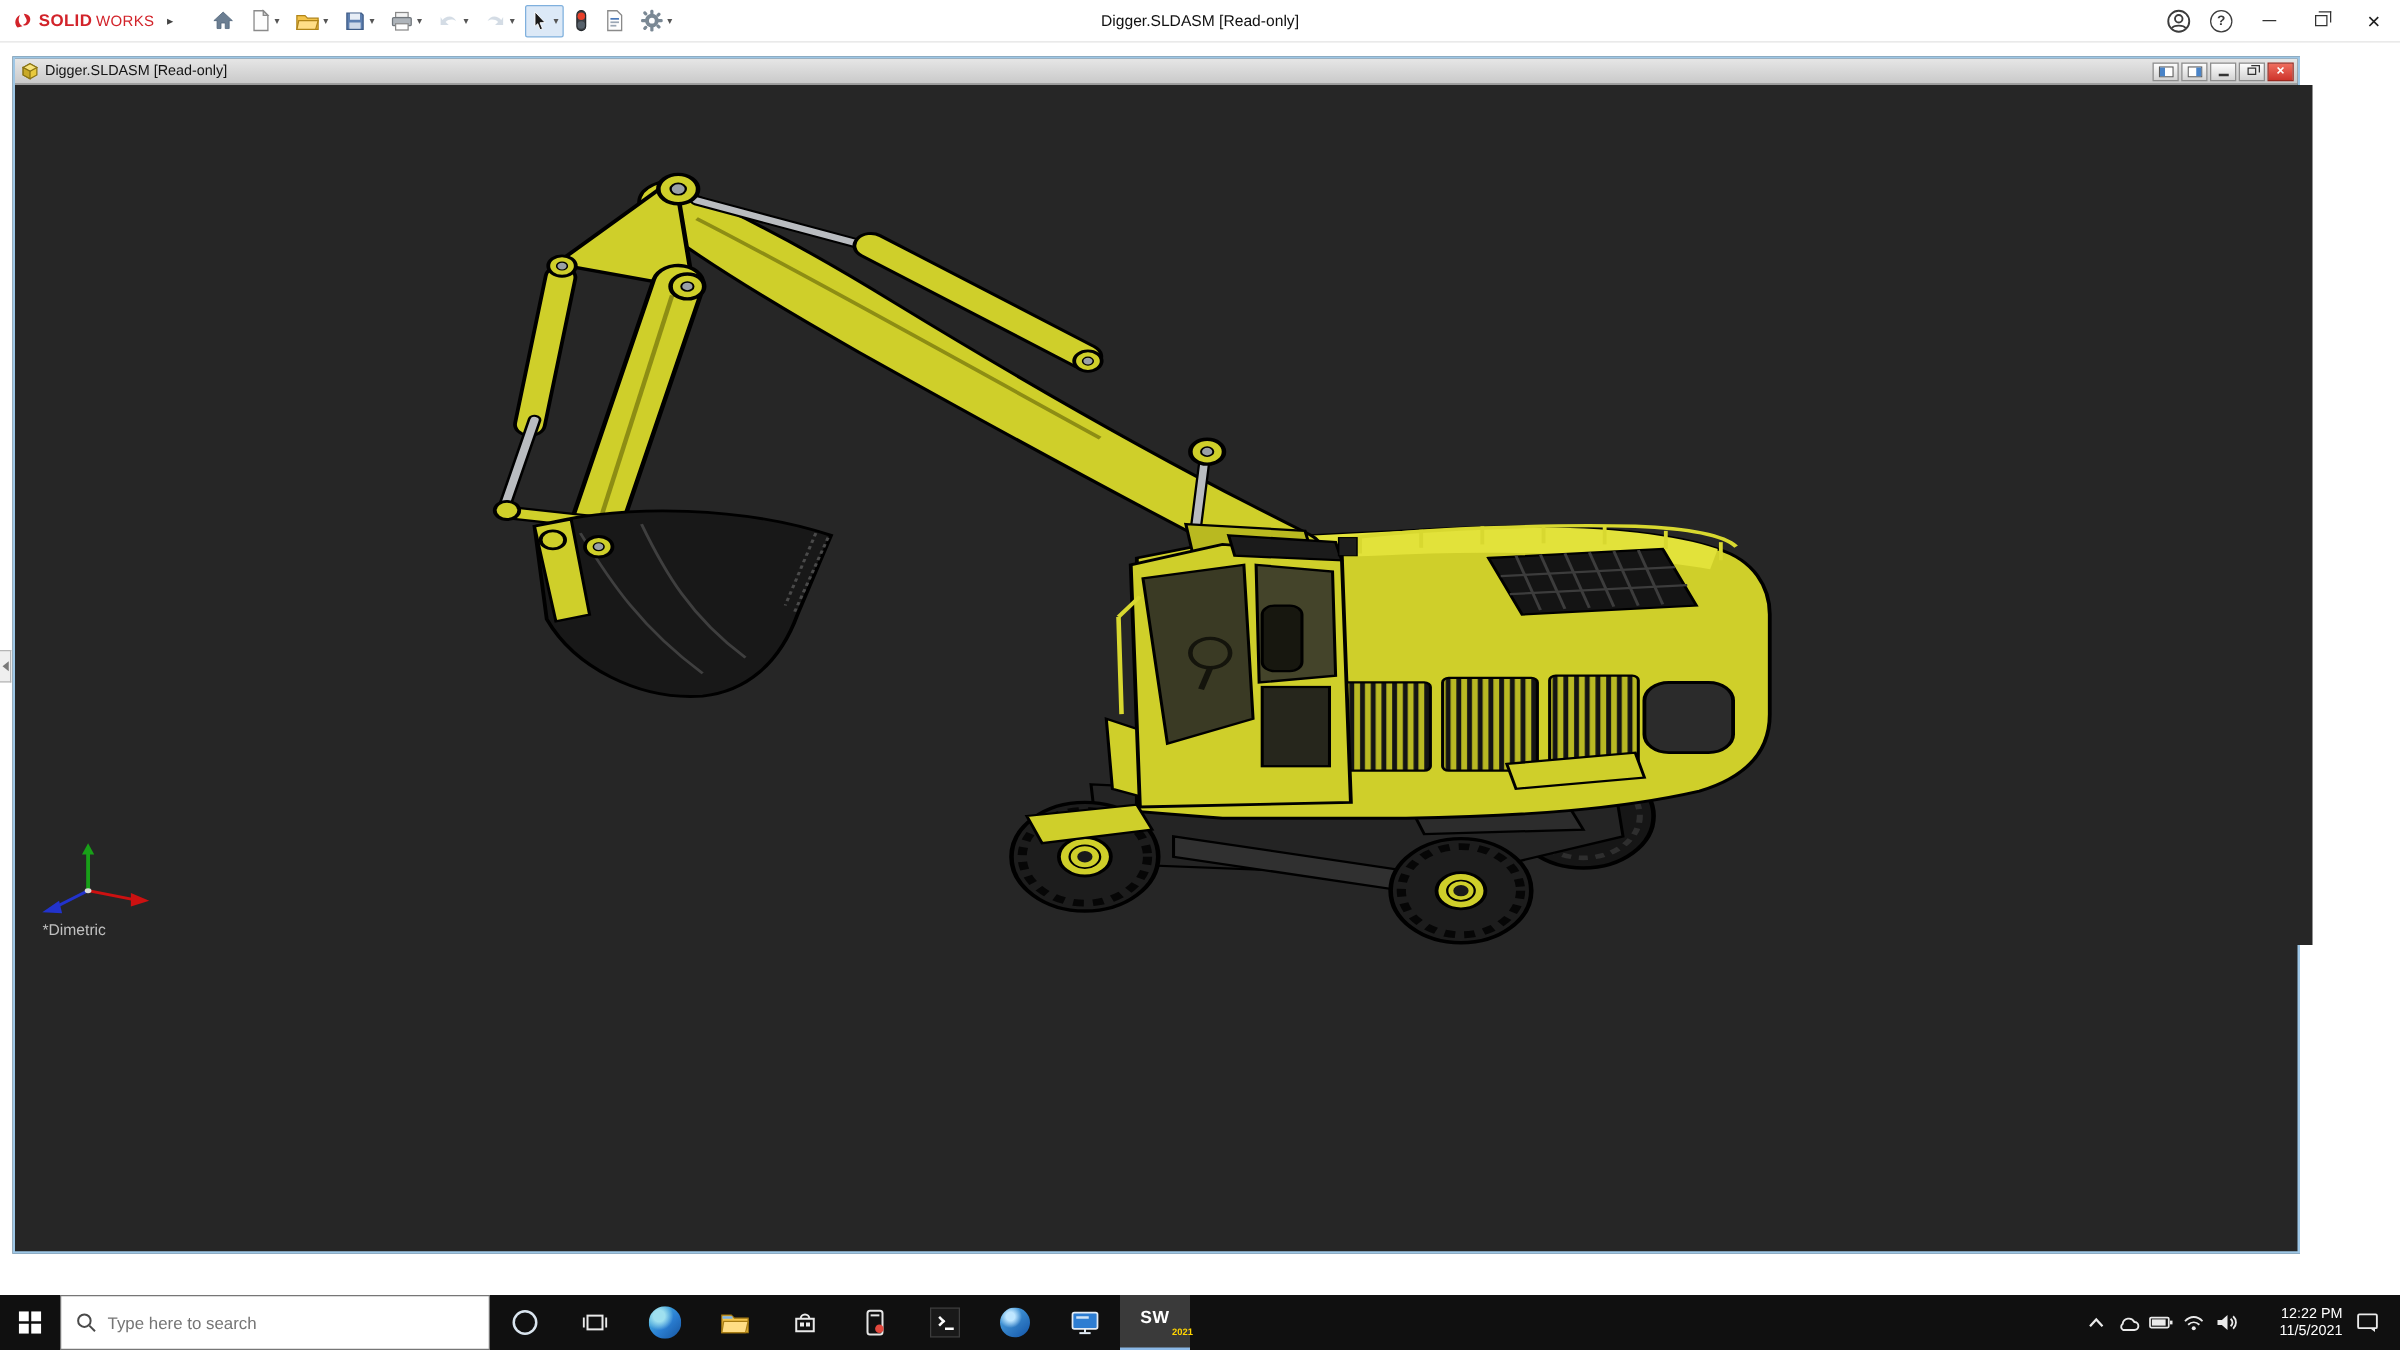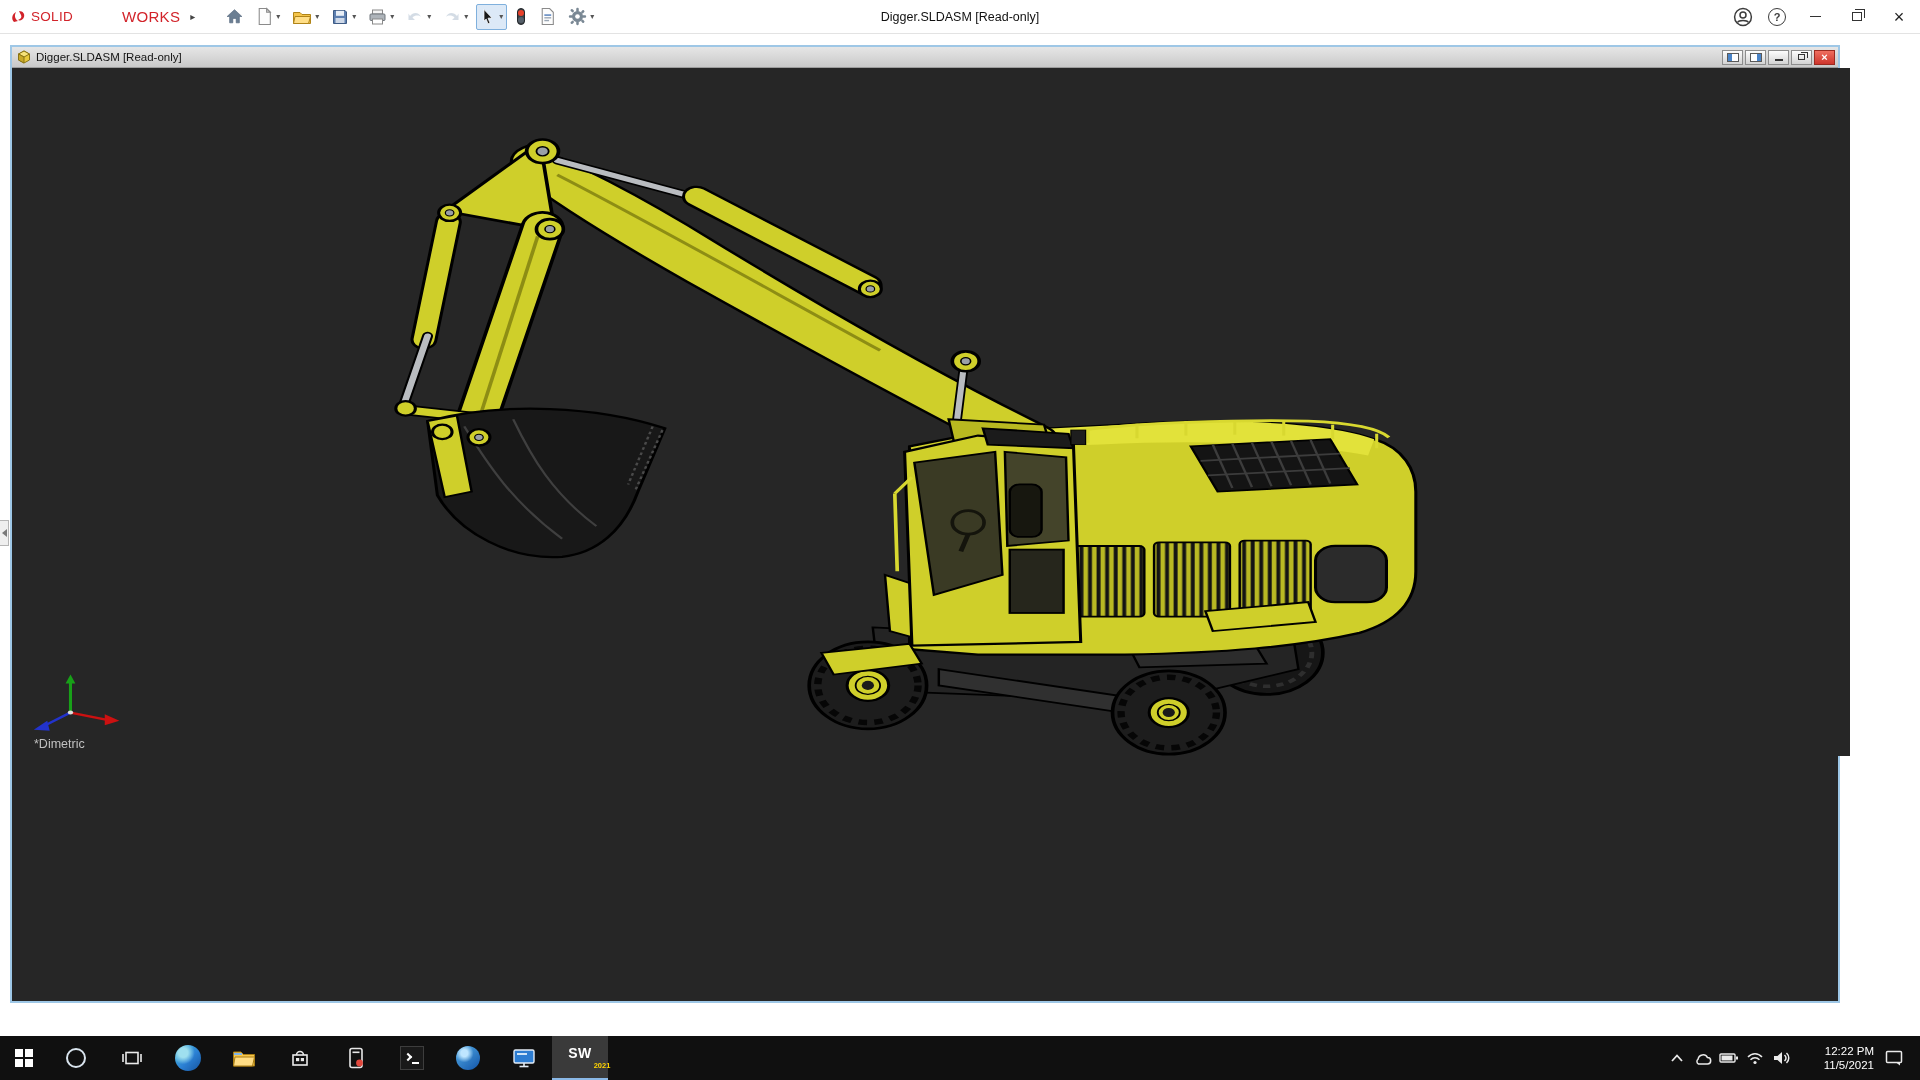--- a/index.html
+++ b/index.html
@@ -3,22 +3,22 @@
 <meta charset="utf-8">
 <style>
   * { margin:0; padding:0; box-sizing:border-box; }
   html,body { width:1920px; height:1080px; }
   body { font-family:"Liberation Sans", sans-serif; background:#ffffff; overflow:hidden; }
   .screen { position:relative; width:1920px; height:1080px; background:#ffffff; }
 
   
   .app-titlebar { position:absolute; top:0; left:0; width:1920px; height:34px; background:#ffffff; display:flex; align-items:center; padding-left:10px; border-bottom:1px solid #e3e3e3; }
   .brand { display:flex; align-items:center; gap:3px; }
-  .brand-bold { color:#d2232a; font-weight:normal; font-size:13.5px; letter-spacing:.3px; }
-  .brand-light { color:#d2232a; font-weight:normal; font-size:15px; letter-spacing:.3px;margin-left:46px; }
+  .brand-bold { color:#d2232a; font-weight:bold; font-size:13.5px; letter-spacing:.3px; }
+  .brand-light { color:#d2232a; font-weight:normal; font-size:12px; letter-spacing:.3px; }
   .expand-arrow { color:#444; font-size:10px; margin-left:10px; }
   .toolbar { display:flex; align-items:center; margin-left:26px; gap:4px; }
   .tb-btn { height:26px; display:flex; align-items:center; padding:0 3px; border-radius:2px; border:1px solid transparent; }
   .tb-btn.pressed { background:#dce9f7; border:1px solid #7fb0dd; }
   .tb-btn .caret { font-size:8px; color:#555; margin-left:3px; }
   .tb-btn.disabled svg { opacity:.38; }
   .app-title { position:absolute; left:50%; transform:translateX(-50%); top:0; height:34px; line-height:34px; font-size:12.5px; color:#111; }
   .app-right { margin-left:auto; display:flex; align-items:center; }
   .app-right .rt-icon { width:34px; height:34px; display:flex; align-items:center; justify-content:center; }
   .help-circle { width:18px; height:18px; border:1.6px solid #3c3c3c; border-radius:50%; display:flex; align-items:center; justify-content:center; font-size:11px; font-weight:bold; color:#3c3c3c; }
@@ -407,20 +407,27 @@
   <div class="taskbar">
     <div class="start-btn">
       <svg width="18" height="18" viewBox="0 0 18 18">
         <rect x="0" y="0" width="8" height="8" fill="#ffffff"></rect>
         <rect x="10" y="0" width="8" height="8" fill="#ffffff"></rect>
         <rect x="0" y="10" width="8" height="8" fill="#ffffff"></rect>
         <rect x="10" y="10" width="8" height="8" fill="#ffffff"></rect>
       </svg>
     </div>
 
+    <div class="search-box">
+      <svg width="16" height="16" viewBox="0 0 16 16">
+        <circle cx="6.5" cy="6.5" r="5" fill="none" stroke="#4a4a4a" stroke-width="1.6"></circle>
+        <line x1="10.5" y1="10.5" x2="15" y2="15" stroke="#4a4a4a" stroke-width="1.6"></line>
+      </svg>
+      <input type="text" placeholder="Type here to search" style="">
+    </div>
 
     <div class="task-slot">
         <div class="cortana-ring"></div>
       </div>
 
     <div class="task-slot">
       <svg width="20" height="18" viewBox="0 0 20 18">
         <rect x="4" y="3.5" width="12" height="11" fill="none" stroke="#eaeaea" stroke-width="1.6"></rect>
         <line x1="1" y1="5" x2="1" y2="13" stroke="#eaeaea" stroke-width="1.6"></line>
         <line x1="19" y1="5" x2="19" y2="13" stroke="#eaeaea" stroke-width="1.6"></line>

